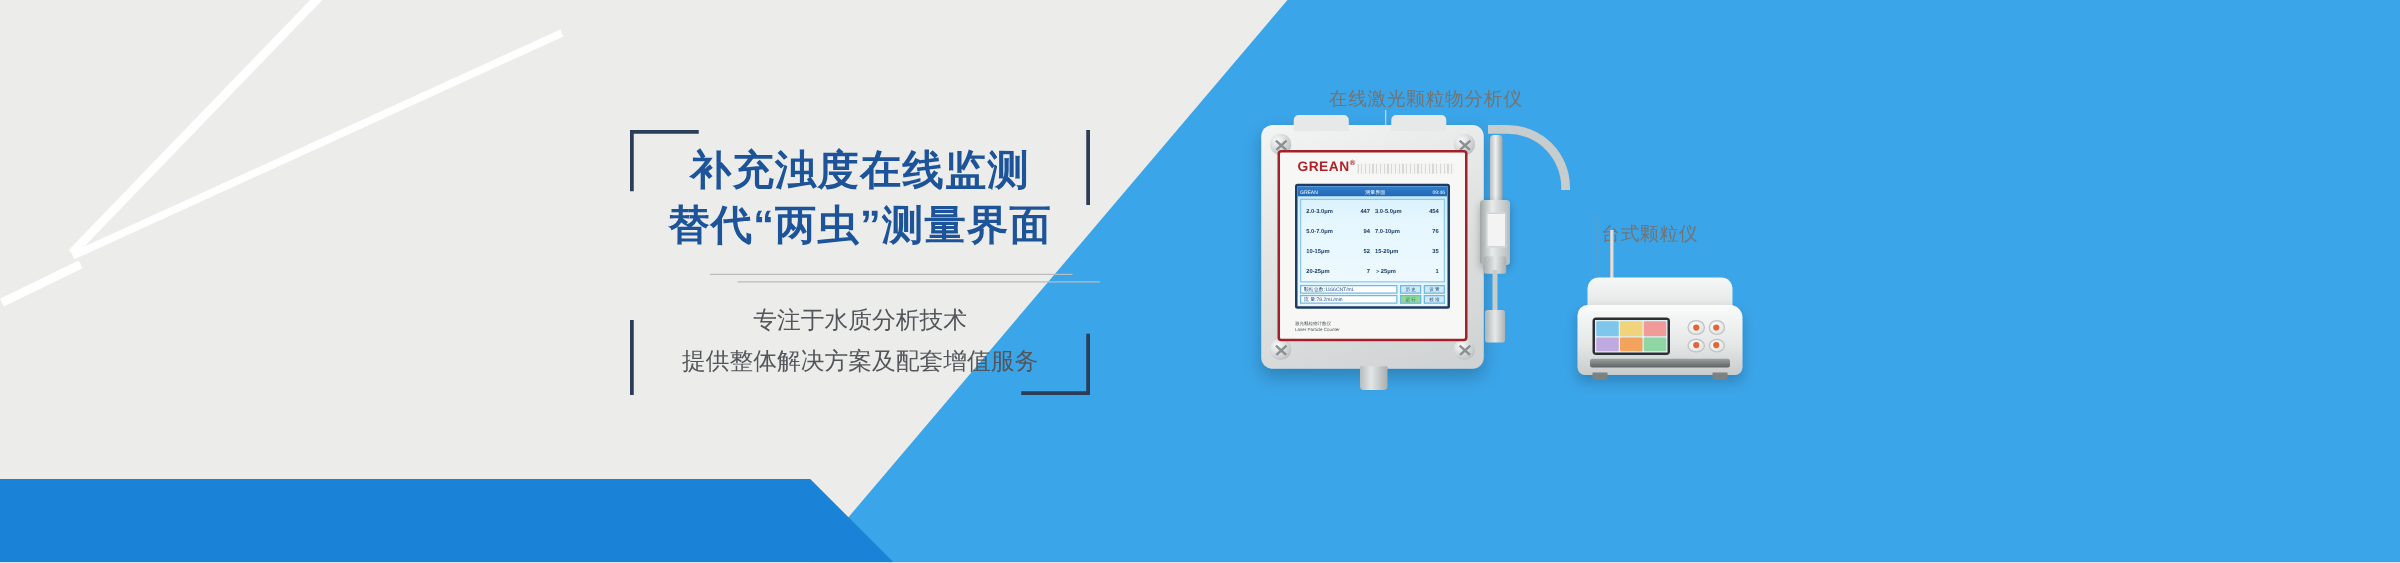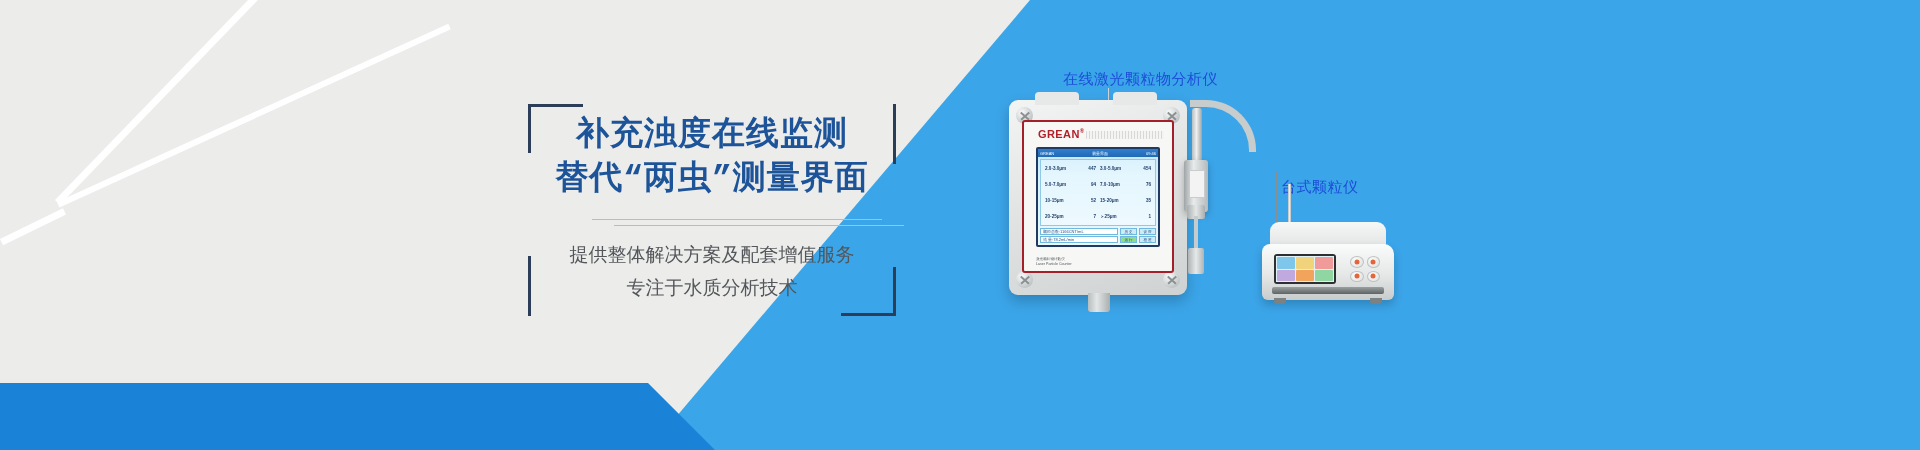--- a/index.html
+++ b/index.html
@@ -49,22 +49,22 @@
   }
   .ray-c{
     left:0px;top:239px;
     width:70px;height:7px;
     transform:rotate(-26deg);
   }
 
   
   .text-block{
     position:absolute;
-    left:528px;top:104px;
-    width:368px;height:212px;font-family:Liberation Mono, monospace;
+    left:504px;top:104px;
+    width:368px;height:212px;
   }
   .corner{
     position:absolute;
     border-color:#2b3d57;
     border-style:solid;
     width:52px;height:46px;
   }
   .corner-tl{left:0;top:0;border-width:3px 0 0 3px;}
   .corner-br{right:0;bottom:0;border-width:0 3px 3px 0;}
   .corner-l{
@@ -113,21 +113,21 @@
   }
 
   
   .callout{
     position:absolute;
     color:#ffffff;
     font-size:15px;
     white-space:nowrap;
     letter-spacing:.5px;
   }
-  .callout.dark{color:#1d4ed8;}
+  .callout.dark{color:#737373;}
   .callout-line{
     position:absolute;
     background:#cfd3d6;
   }
 
   
   .analyser{
     position:absolute;
     left:1009px;top:100px;
     width:178px;height:195px;
@@ -404,22 +404,22 @@
 
     <div class="headline">
       <span>补充浊度在线监测</span>
       <span class="l2">替代“两虫”测量界面</span>
     </div>
 
     <div class="rule"></div>
     <div class="rule2"></div>
 
     <div class="sub">
+      <div>专注于水质分析技术</div>
       <div>提供整体解决方案及配套增值服务</div>
-      <div>专注于水质分析技术</div>
     </div>
   </div>
 
   <div class="callout dark" style="left:1063px;top:70px;">在线激光颗粒物分析仪</div>
   <div class="callout-line" style="left:1108px;top:88px;width:1px;height:16px;"></div>
 
   <div class="callout dark" style="left:1281px;top:178px;">台式颗粒仪</div>
   <div class="callout-line" style="left:1276px;top:172px;width:1px;height:52px;background:#8a8f90;"></div>
 
   <div class="analyser">

